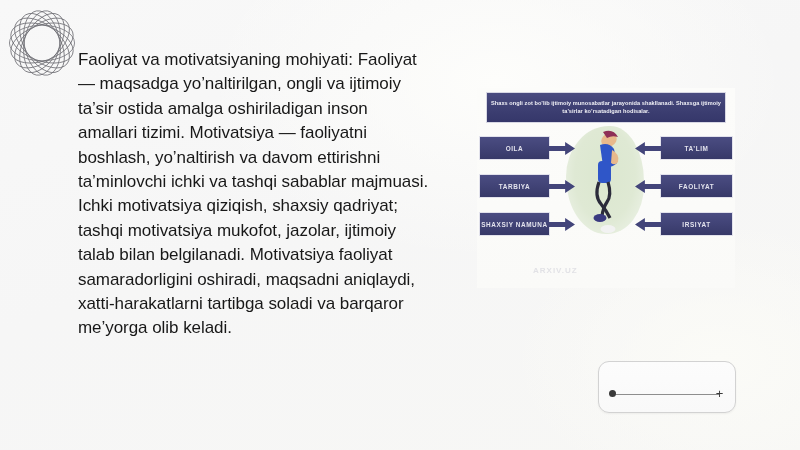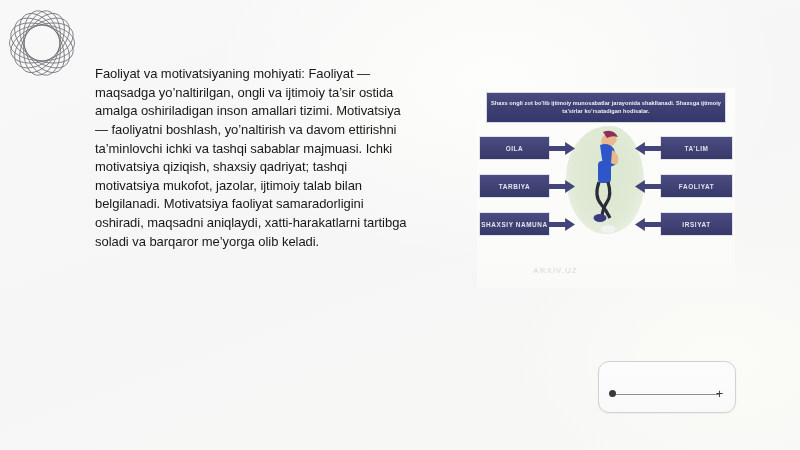--- a/index.html
+++ b/index.html
@@ -42,24 +42,24 @@
   .slide-title {
     font-size: 17.5px;
     font-weight: bold;
     font-style: italic;
     line-height: 1.24;
     color: #1a1a1a;
     letter-spacing: -0.1px;
     margin: 0 0 3px 0;
   }
   .body-text {
-    font-size: 13px;
+    font-size: 17px;
     line-height: 1.435;
     color: #181818;
-    margin: 17px;
+    margin: 0;
     letter-spacing: -0.05px;
   }
 
   
   .diagram {
     position: absolute;
     left: 477px;
     top: 88px;
     width: 258px;
     height: 200px;

